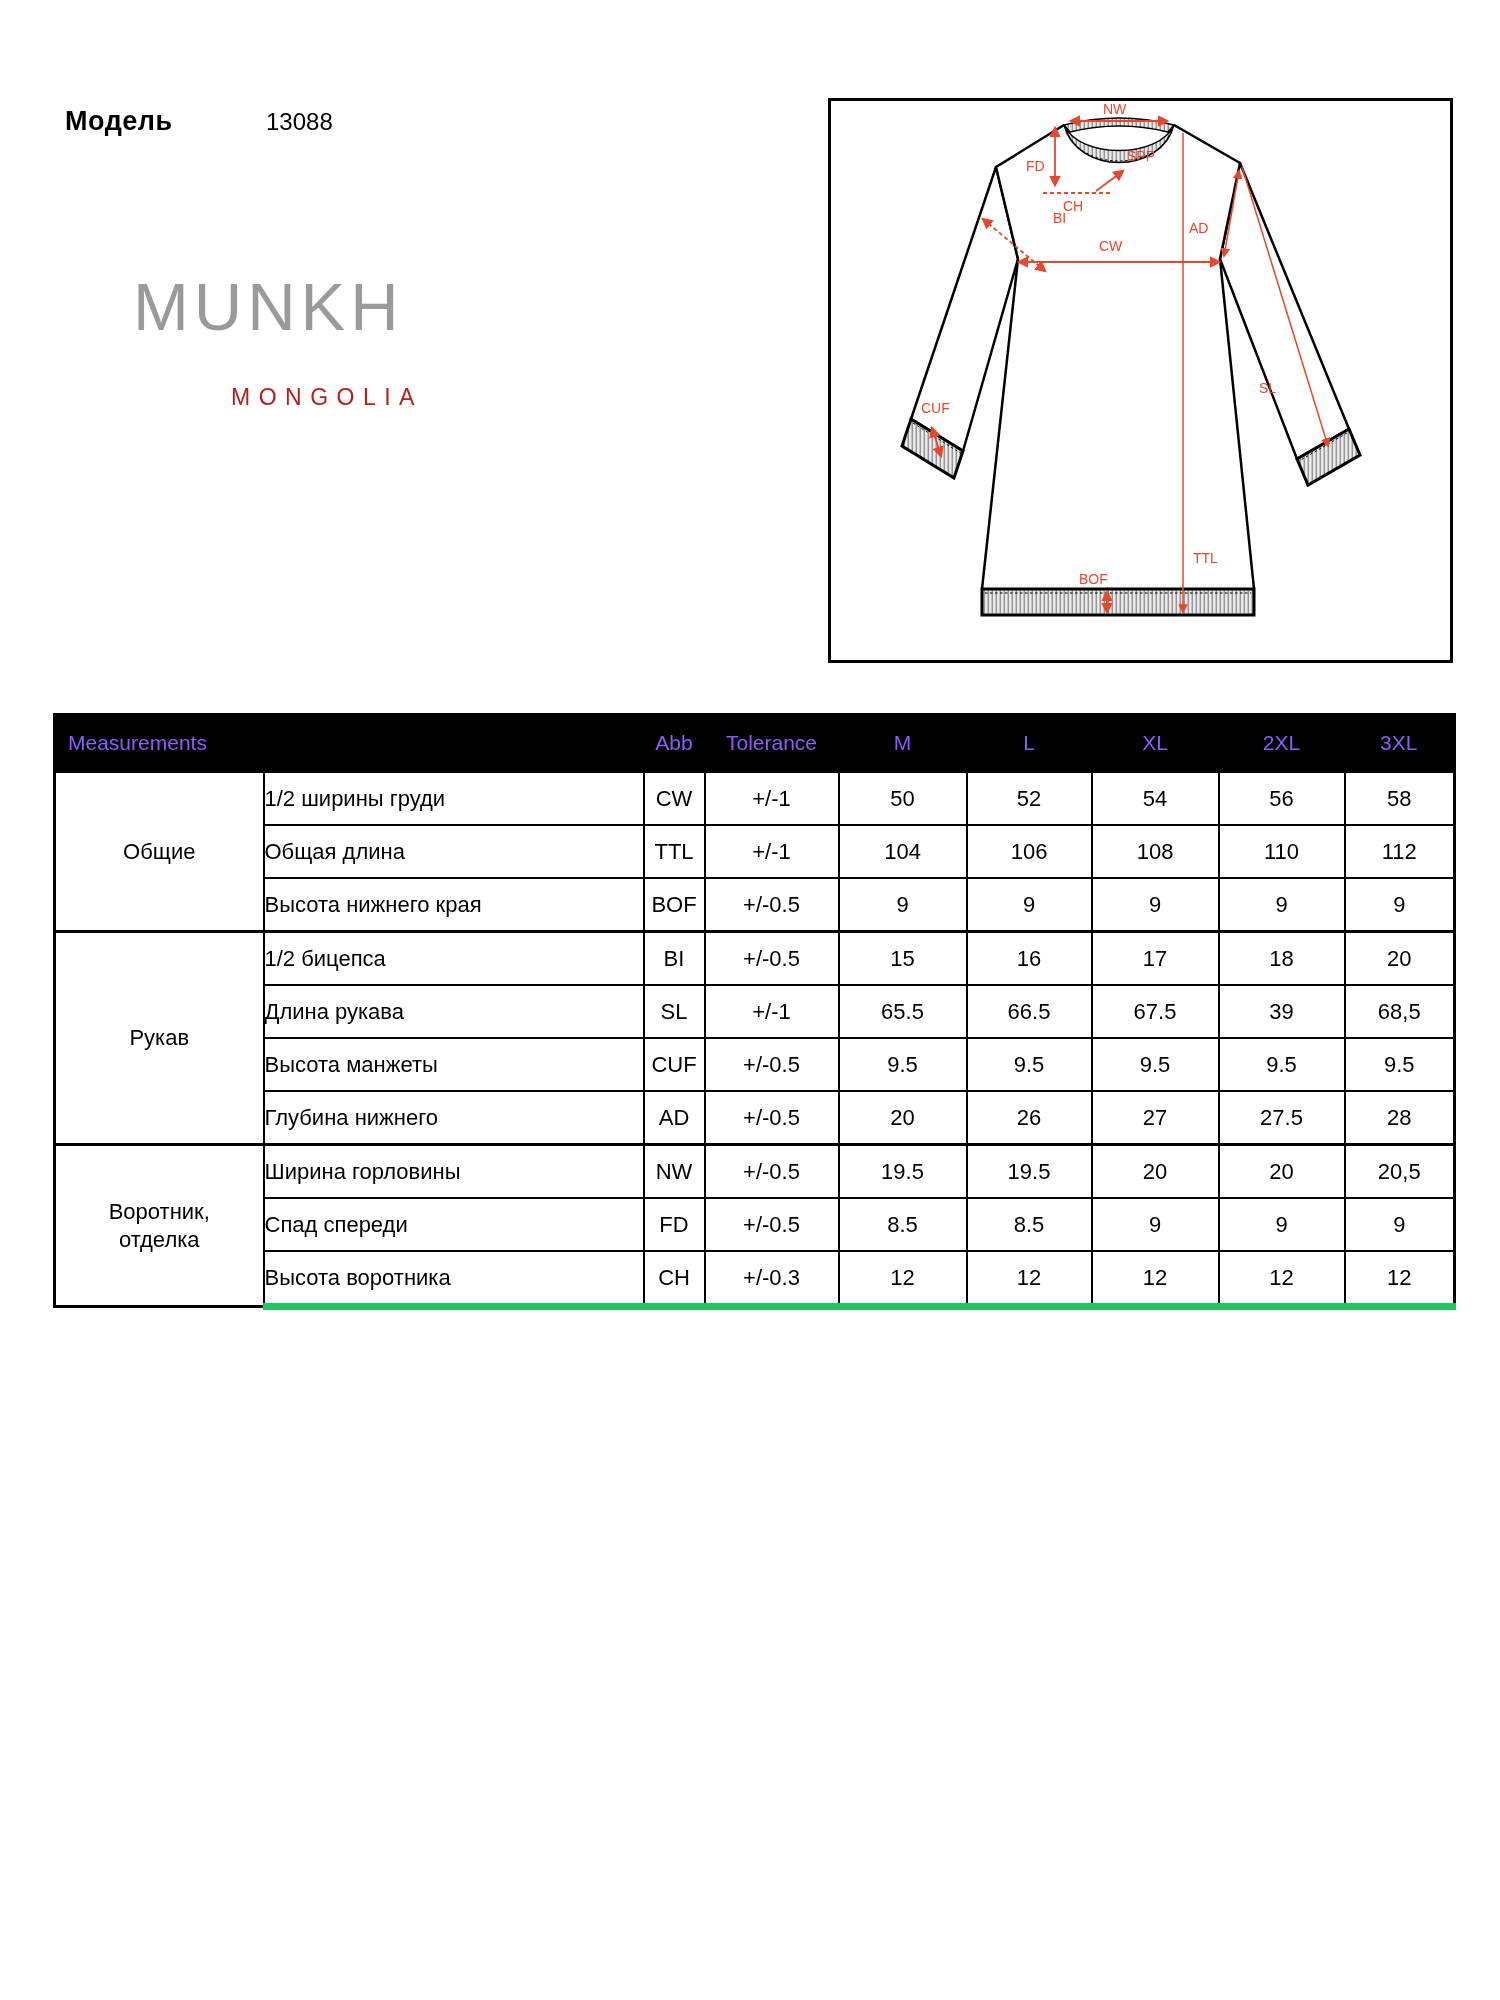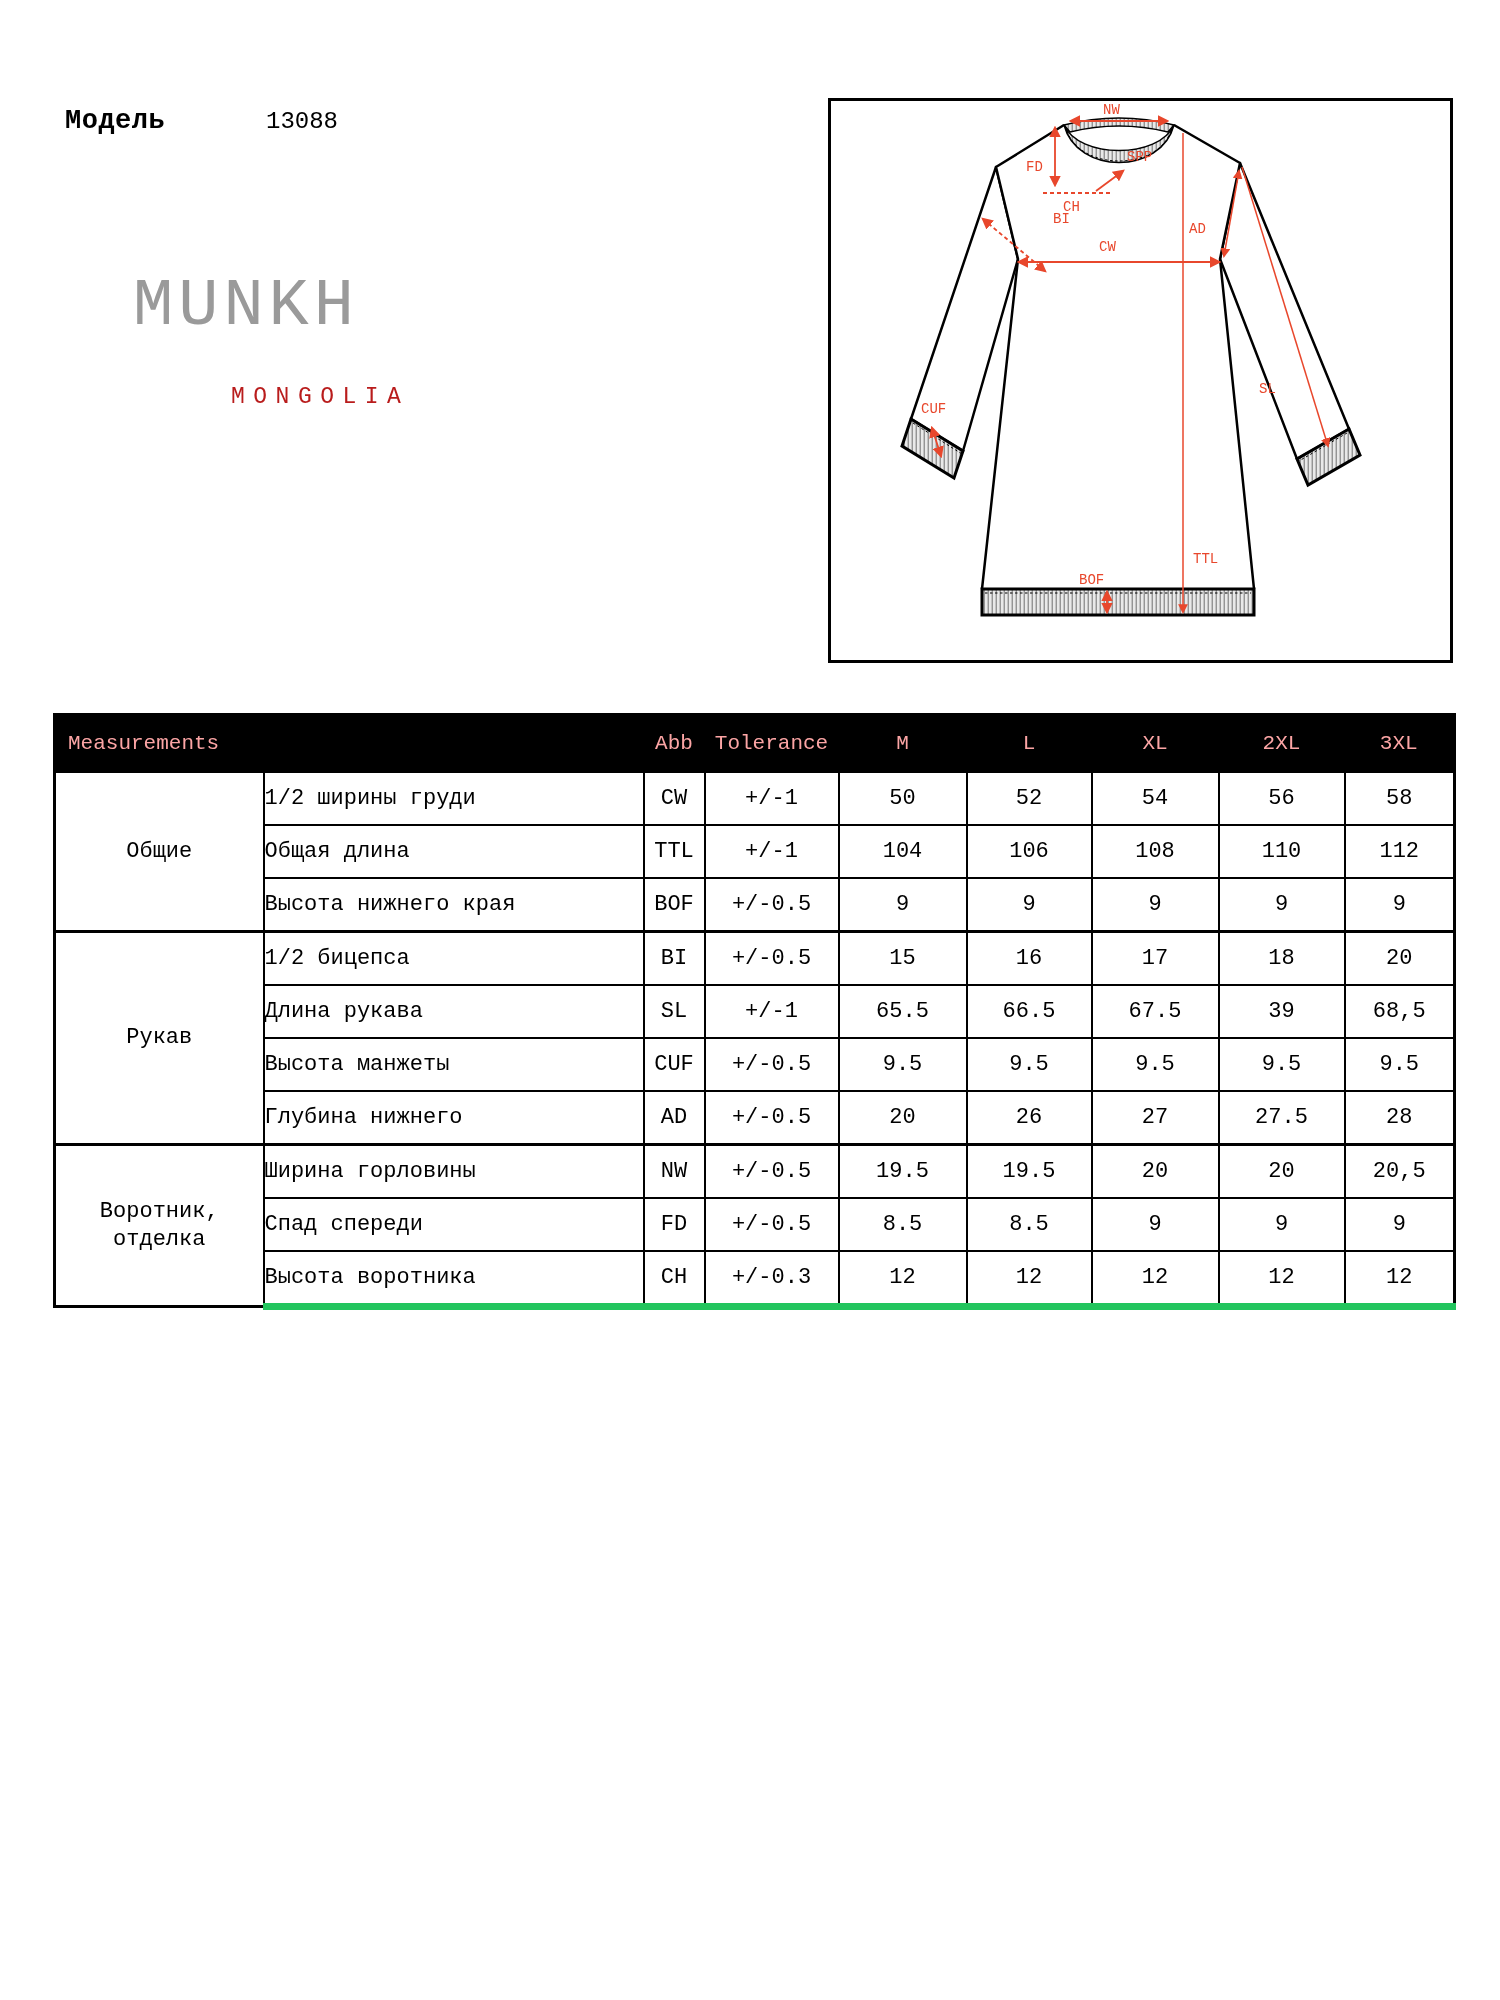--- a/index.html
+++ b/index.html
@@ -1,38 +1,38 @@
 <!DOCTYPE html>
 <html><head>
 <meta charset="utf-8">
 <style>
   html,body{margin:0;padding:0;background:#fff;}
   #page{
     position:relative;width:1464px;height:2000px;background:#ffffff;
-    font-family:Liberation Mono, monospace;color:#000;overflow:hidden;
+    font-family:Liberation Sans, sans-serif;color:#000;overflow:hidden;
   }
   
   .model-label{position:absolute;left:65px;top:106px;font-size:27px;font-weight:bold;letter-spacing:.5px;}
   .model-number{position:absolute;left:266px;top:108px;font-size:24px;}
   
   .brand{position:absolute;left:133px;top:268px;font-size:67px;letter-spacing:5px;color:#9a9a9a;font-weight:300;}
   .brand-sub{position:absolute;left:231px;top:384px;font-size:23px;letter-spacing:8.5px;color:#b91c1c;font-weight:300;}
   
   .diagram-box{
     position:absolute;left:828px;top:98px;width:625px;height:565px;
     border:3px solid #000;box-sizing:border-box;background:#fff;
   }
   .diagram-box svg{display:block;width:100%;height:100%;}
   
   .size-table{
     position:absolute;left:53px;top:713px;width:1400px;
     border-collapse:collapse;table-layout:fixed;background:#fff;
   }
   .size-table th{
-    background:#000;color:#fca5a5;font-size:21px;font-weight:normal;
+    background:#000;color:#8b5cf6;font-size:21px;font-weight:normal;
     height:54px;border:0;padding:0;
   }
   .size-table th.h-left{text-align:left;padding-left:12px;}
   .size-table td{
     border:2px solid #000;font-size:22px;height:51px;padding:0;
     text-align:center;vertical-align:middle;background:#fff;
   }
   .size-table{border:3px solid #000;}
   .size-table td.name{text-align:left;}
   .size-table td.group{text-align:center;white-space:pre-line;line-height:1.25;}

